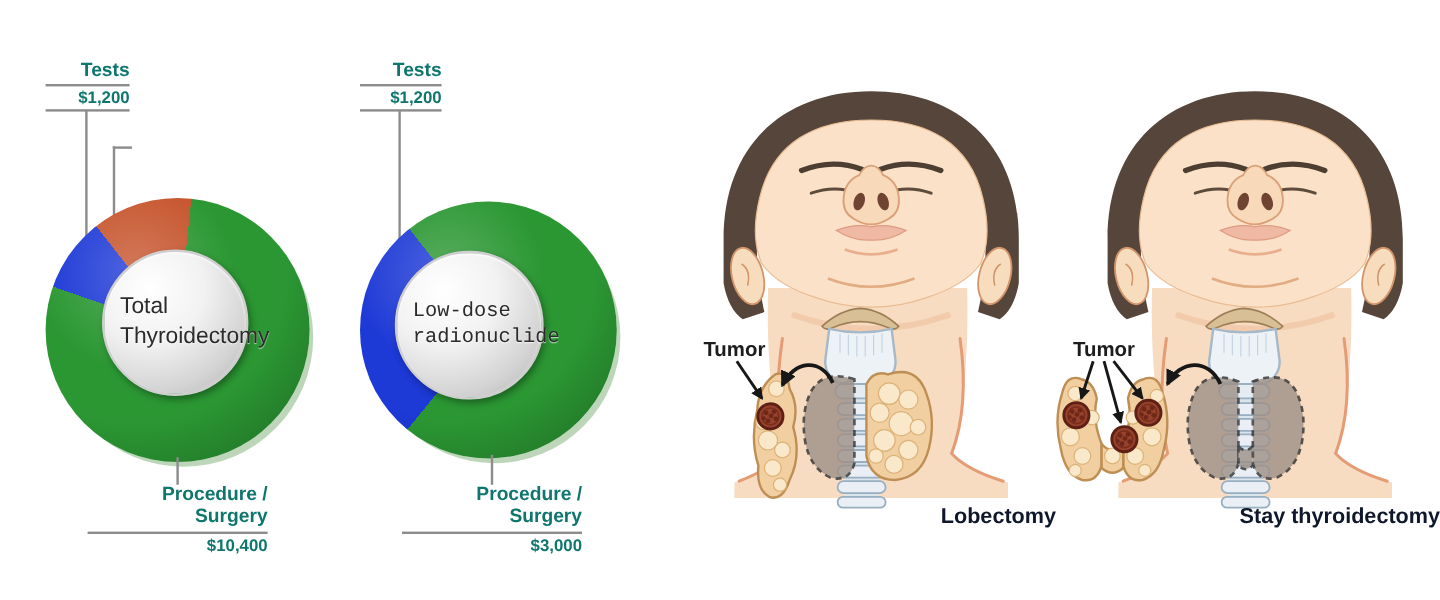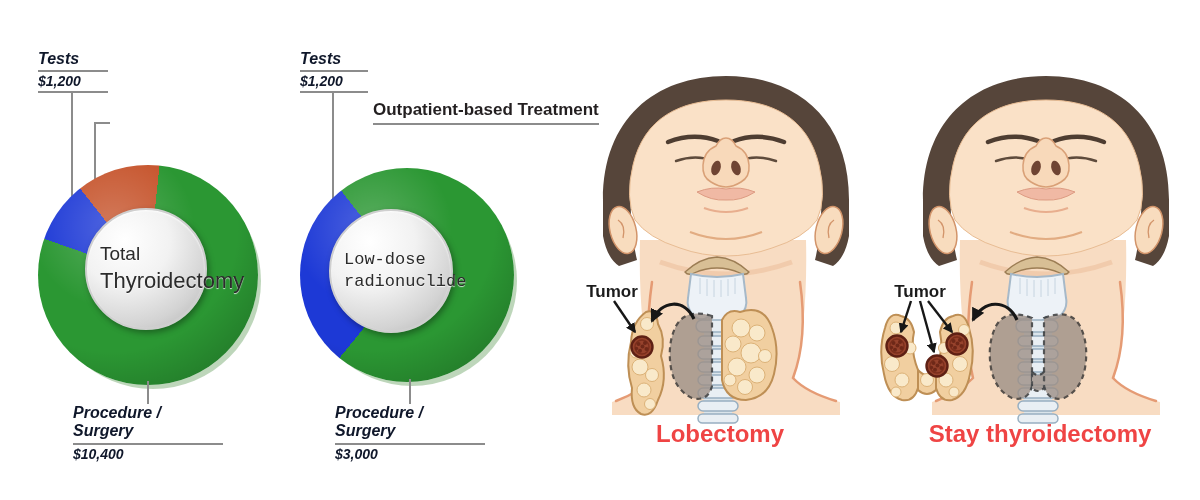--- a/index.html
+++ b/index.html
@@ -1,20 +1,20 @@
 <!DOCTYPE html>
 <html><head>
 <meta charset="utf-8">
 <style>
   html,body{margin:0;padding:0;}
   body{width:1200px;height:500px;background:#fff;font-family:"Liberation Sans",sans-serif;overflow:hidden;}
   #stage{position:relative;width:1200px;height:500px;background:#fff;color:#231F20;}
 
   
-  .callout{position:absolute;text-align:left;line-height:1.15;color:#0f172a;font-style:italic;}
+  .callout{position:absolute;text-align:right;line-height:1.15;color:#0f766e;}
   .callout .t{display:block;font-size:16px;font-weight:600;padding-bottom:2px;border-bottom:2px solid #8C8C8C;}
   .callout .v{display:block;font-size:14px;font-weight:600;padding:1px 0 2px 0;}
   .callout .v.u{border-bottom:2px solid #8C8C8C;}
   .callout .l1{display:block;font-size:16px;font-weight:600;}
   .callout .l2{display:block;font-size:16px;font-weight:600;padding-bottom:2px;border-bottom:2px solid #8C8C8C;}
   .leader{position:absolute;background:#8C8C8C;}
   .leader.v{width:2px;}
   .leader.h{height:2px;}
   .header-label{position:absolute;font-size:17px;font-weight:600;color:#231F20;border-bottom:2px solid #8C8C8C;padding-bottom:3px;white-space:nowrap;}
 
@@ -23,57 +23,56 @@
   .donut::after{content:"";position:absolute;inset:0;border-radius:50%;
     background:radial-gradient(circle at 34% 28%, rgba(255,255,255,0.22) 0%, rgba(255,255,255,0) 38%, rgba(0,0,0,0) 58%, rgba(0,0,0,0.30) 100%);}
   .ball{position:absolute;border-radius:50%;z-index:2;
     background:radial-gradient(circle at 32% 26%, #ffffff 0%, #f2f2f2 38%, #d3d3d3 72%, #aeaeae 100%);
     border:2px solid #cfcfcf;
     box-shadow:2px 3px 6px rgba(0,0,0,0.35), inset 0 1px 2px rgba(255,255,255,0.9);
     display:flex;flex-direction:column;justify-content:center;}
   .ball .cl{font-size:17px;line-height:1.3;color:#2b2b2b;white-space:nowrap;padding-left:13px;text-shadow:0 1px 1px rgba(255,255,255,0.8);}
 
   
-  .caption{position:absolute;width:320px;text-align:center;font-size:24px;font-weight:600;color:#ef4444;}
+  .caption{position:absolute;width:320px;text-align:right;font-size:18px;font-weight:600;color:#0f172a;}
 
   .panel-svg{position:absolute;width:320px;height:390px;}
 </style>
 </head>
 <body>
 
 <div id="stage">
 
   <div class="callout" style="left:38px;top:50px;width:70px;">
     <span class="t">Tests</span>
     <span class="v u">$1,200</span>
   </div>
   <div class="leader v" style="left:71px;top:92px;height:140px;"></div>
 
   <div class="leader h" style="left:94px;top:122px;width:16px;"></div>
   <div class="leader v" style="left:94px;top:122px;height:64px;"></div>
 
   <div class="donut" style="left: 38px; top: 165px; width: 220px; height: 220px; background: conic-gradient(from 6deg, rgb(43, 151, 51) 0deg, rgb(43, 151, 51) 283.207deg, rgb(29, 57, 214) 283.207deg, rgb(29, 57, 214) 315.885deg, rgb(198, 84, 44) 315.885deg, rgb(198, 84, 44) 360deg);"></div>
   <div class="ball" style="left:85px;top:208px;width:118px;height:118px;">
     <span class="cl" style="font-size:19px;">Total</span>
-    <span class="cl" style="font-size:22px;">Thyroidectomy</span>
+    <span class="cl" style="font-size:19px;">Thyroidectomy</span>
   </div>
 
   <div class="leader v" style="left:147px;top:381px;height:23px;"></div>
   <div class="callout" style="left:73px;top:404px;width:150px;">
     <span class="t">Procedure / Surgery</span>
     <span class="v">$10,400</span>
   </div>
 
   <div class="callout" style="left:300px;top:50px;width:68px;">
     <span class="t">Tests</span>
     <span class="v u">$1,200</span>
   </div>
   <div class="leader v" style="left:332px;top:92px;height:136px;"></div>
 
-  <div class="header-label" style="left:373px;top:100px;">Outpatient-based Treatment</div>
 
   <div class="donut" style="left: 300px; top: 168px; width: 214px; height: 214px; background: conic-gradient(from -38deg, rgb(43, 151, 51) 0deg, rgb(43, 151, 51) 257.143deg, rgb(29, 57, 214) 257.143deg, rgb(29, 57, 214) 360deg);"></div>
   <div class="ball" style="left:329px;top:209px;width:120px;height:120px;font-family:Liberation Mono, monospace;">
     <span class="cl">Low-dose</span>
     <span class="cl">radionuclide</span>
   </div>
 
   <div class="leader v" style="left:409px;top:379px;height:25px;"></div>
   <div class="callout" style="left:335px;top:404px;width:150px;">
     <span class="t">Procedure / Surgery</span>

